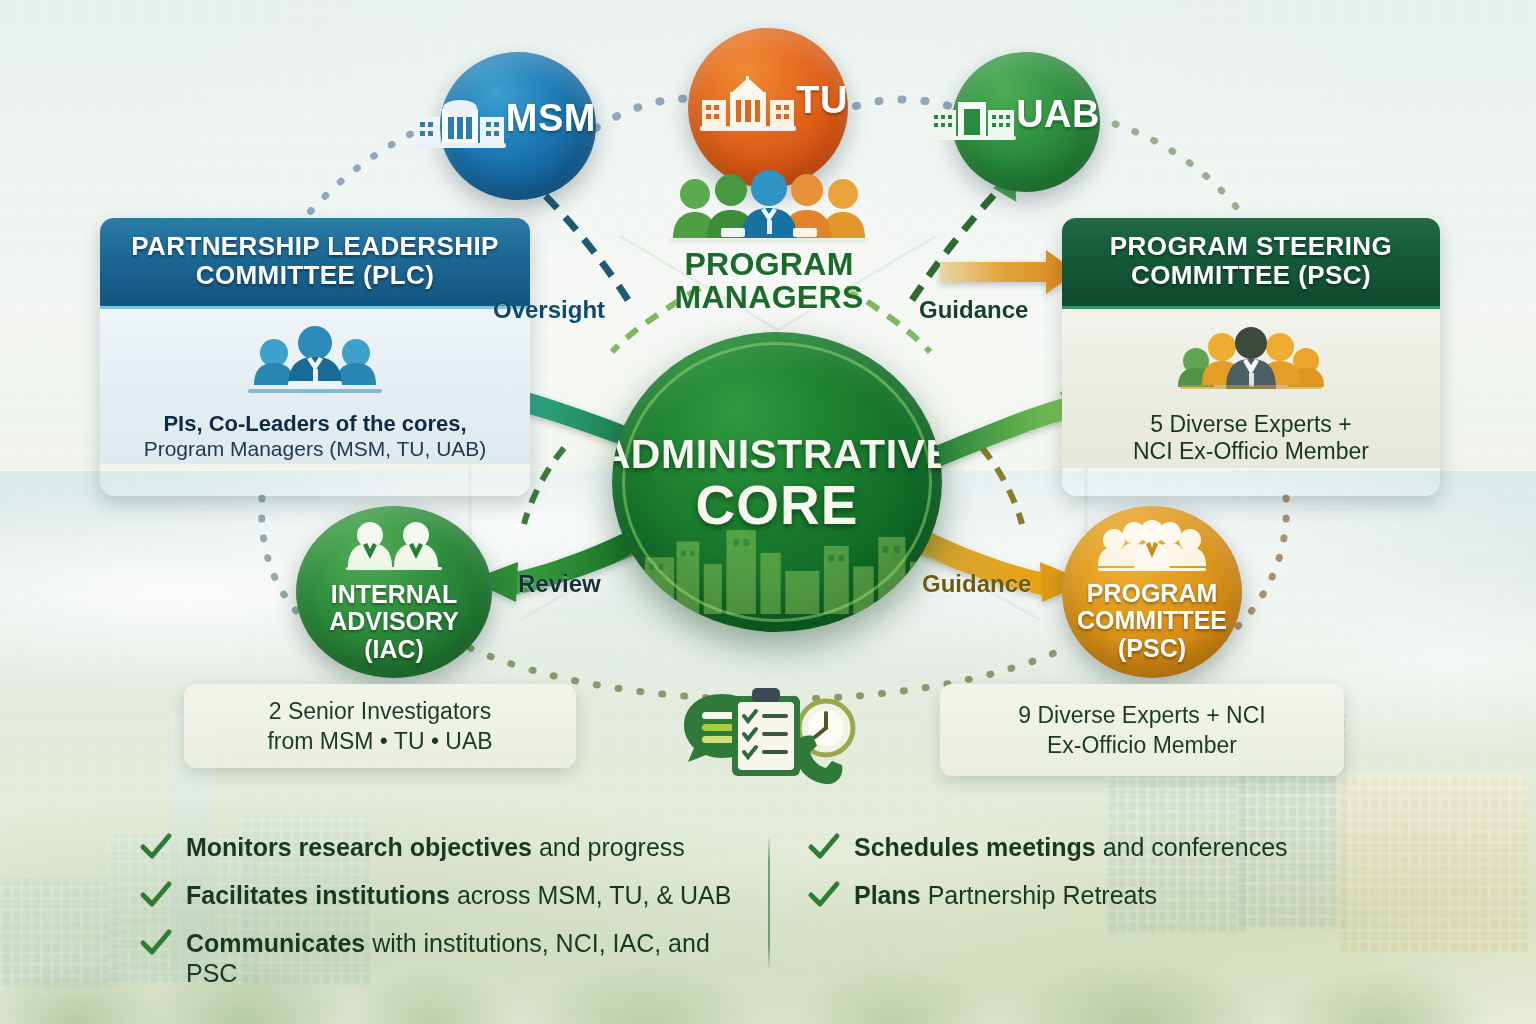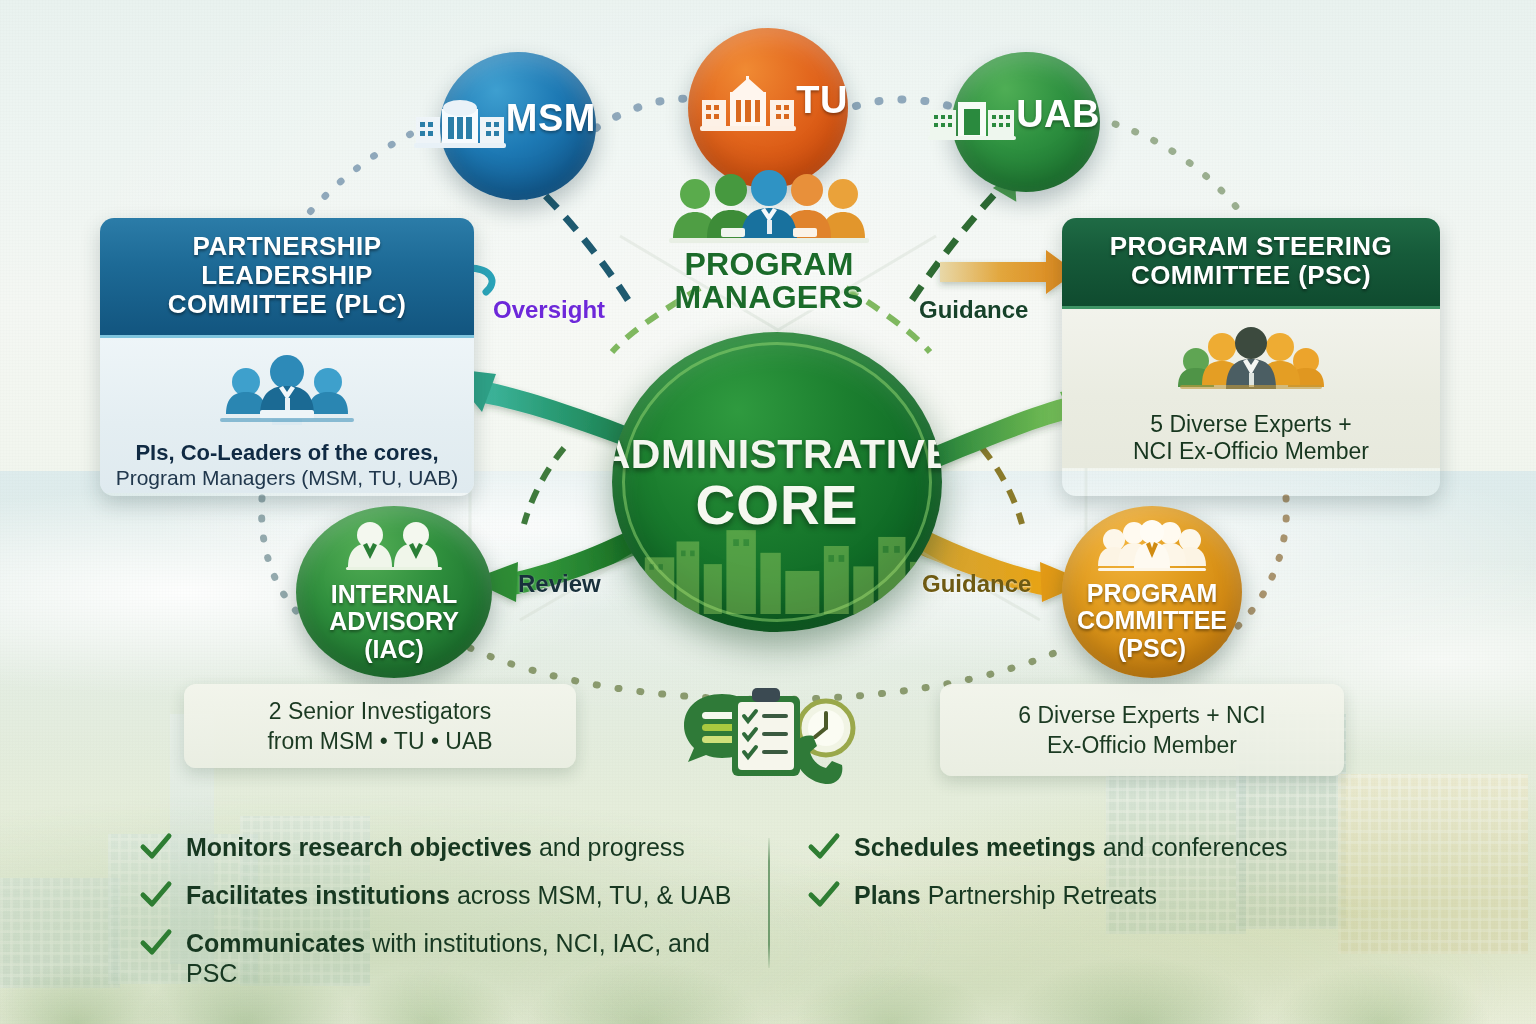--- a/index.html
+++ b/index.html
@@ -410,21 +410,21 @@
           <rect x="0" y="66" width="200" height="5" rx="2" fill="#e8efe4"></rect>
         </g>
       </svg>
     </span>
     <div style="color:#1b6b2a; font-weight:bold; font-size:32px; line-height:1.04; text-shadow:0 2px 2px rgba(255,255,255,.7); letter-spacing:.3px;">
       <div>PROGRAM</div>
       <div>MANAGERS</div>
     </div>
   </div>
 
-  <div class="panel panel-plc" style="left:100px; top:218px; width:374px; height:278px;">
+  <div class="panel panel-plc" style="left:100px; top:218px; width:430px; height:278px;">
     <div class="head">
       <div>PARTNERSHIP LEADERSHIP</div>
       <div>COMMITTEE (PLC)</div>
     </div>
     <div class="body">
       <div style="display:flex; justify-content:center; margin: 6px 0 10px;">
         <span>
           <svg width="146" height="72" viewBox="0 0 146 72">
             <circle cx="32" cy="28" r="14" fill="#3ea0cc"></circle>
             <path d="M 12,60 C 12,44 20,38 32,38 C 44,38 52,44 52,60 Z" fill="#2a86b2"></path>
@@ -499,21 +499,21 @@
         <rect x="168" y="38" width="5" height="6"></rect>
           <rect x="177" y="38" width="5" height="6"></rect>
         <rect x="216" y="30" width="5" height="6"></rect>
           <rect x="226" y="30" width="5" height="6"></rect>
       </g>
     </svg>
     <div class="t1">ADMINISTRATIVE</div>
     <div class="t2">CORE</div>
   </div>
 
-  <div class="conn-label" style="left:493px; top:296px; color:#6d28d9;text-align:center;">Oversight</div>
+  <div class="conn-label" style="left:493px; top:296px; color:#0c4a6e;text-align:center;">Oversight</div>
   <div class="conn-label" style="left:919px; top:296px; color:#17422a;">Guidance</div>
   <div class="conn-label" style="left:518px; top:570px; color:#18303c;">Review</div>
   <div class="conn-label" style="left:922px; top:570px; color:#6e5a12;">Guidance</div>
 
   <div class="node node-iac" style="left:296px; top:506px; width:196px; height:172px;">
     <span style="margin-bottom:4px;">
       <svg width="104" height="52" viewBox="0 0 104 52">
         <circle cx="28" cy="14" r="13" fill="#f4f8ef"></circle>
         <path d="M 6,46 C 6,28 16,22 28,22 C 40,22 50,28 50,46 Z" fill="#f0f6ea"></path>
         <path d="M 21,24 L 28,38 L 35,24 L 31,22 L 28,28 L 25,22 Z" fill="#2a7f36"></path>
@@ -553,21 +553,21 @@
       </svg>
     </span>
     <div class="node-title">
       <div>PROGRAM</div>
       <div>COMMITTEE</div>
       <div>(PSC)</div>
     </div>
   </div>
 
   <div class="cap" style="left:940px; top:684px; width:404px; height:92px; flex-direction:column;">
-    <div>6 Diverse Experts + NCI</div>
+    <div>9 Diverse Experts + NCI</div>
     <div>Ex-Officio Member</div>
   </div>
 
   <div class="abs" style="left:676px; top:682px; width:190px; height:106px;">
     <svg width="190" height="106" viewBox="0 0 190 106">
 
       <g>
         <path d="M 8,44 C 8,24 24,12 46,12 C 68,12 84,24 84,44 C 84,64 68,76 46,76 C 40,76 34,75 30,73 L 12,80 L 18,66 C 12,60 8,52 8,44 Z" fill="#2f7a38"></path>
         <rect x="26" y="30" width="40" height="7" rx="3.5" fill="#f4f8ee"></rect>
         <rect x="26" y="42" width="48" height="7" rx="3.5" fill="#a9c93f"></rect>

